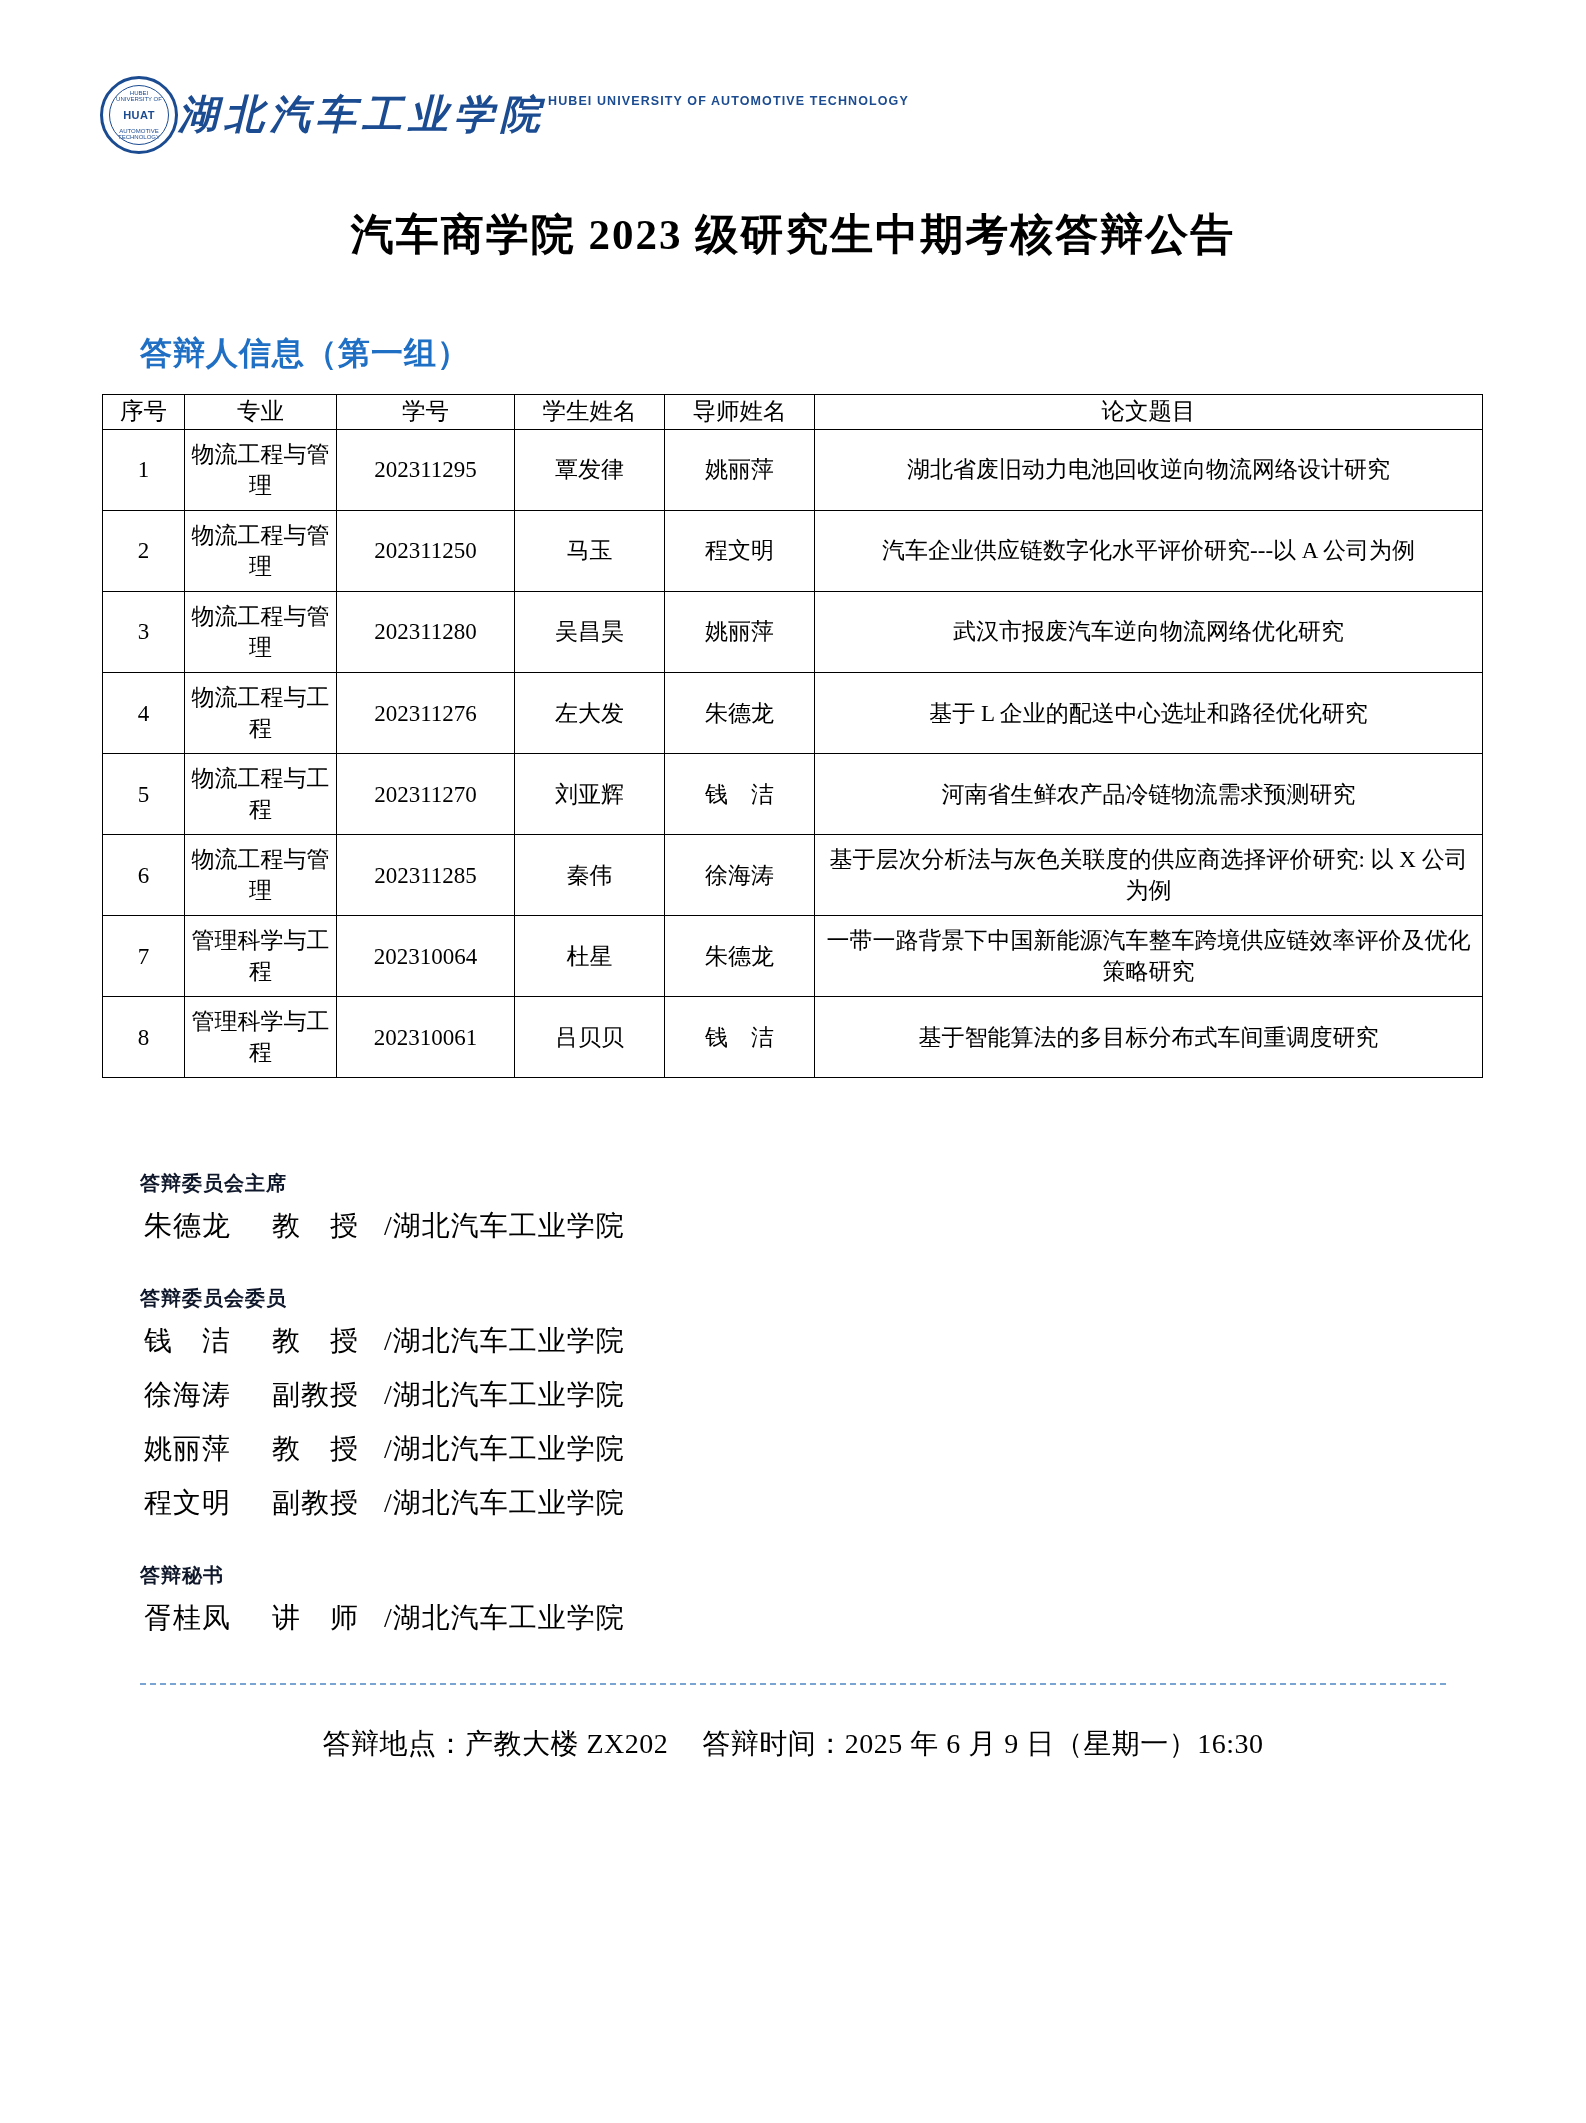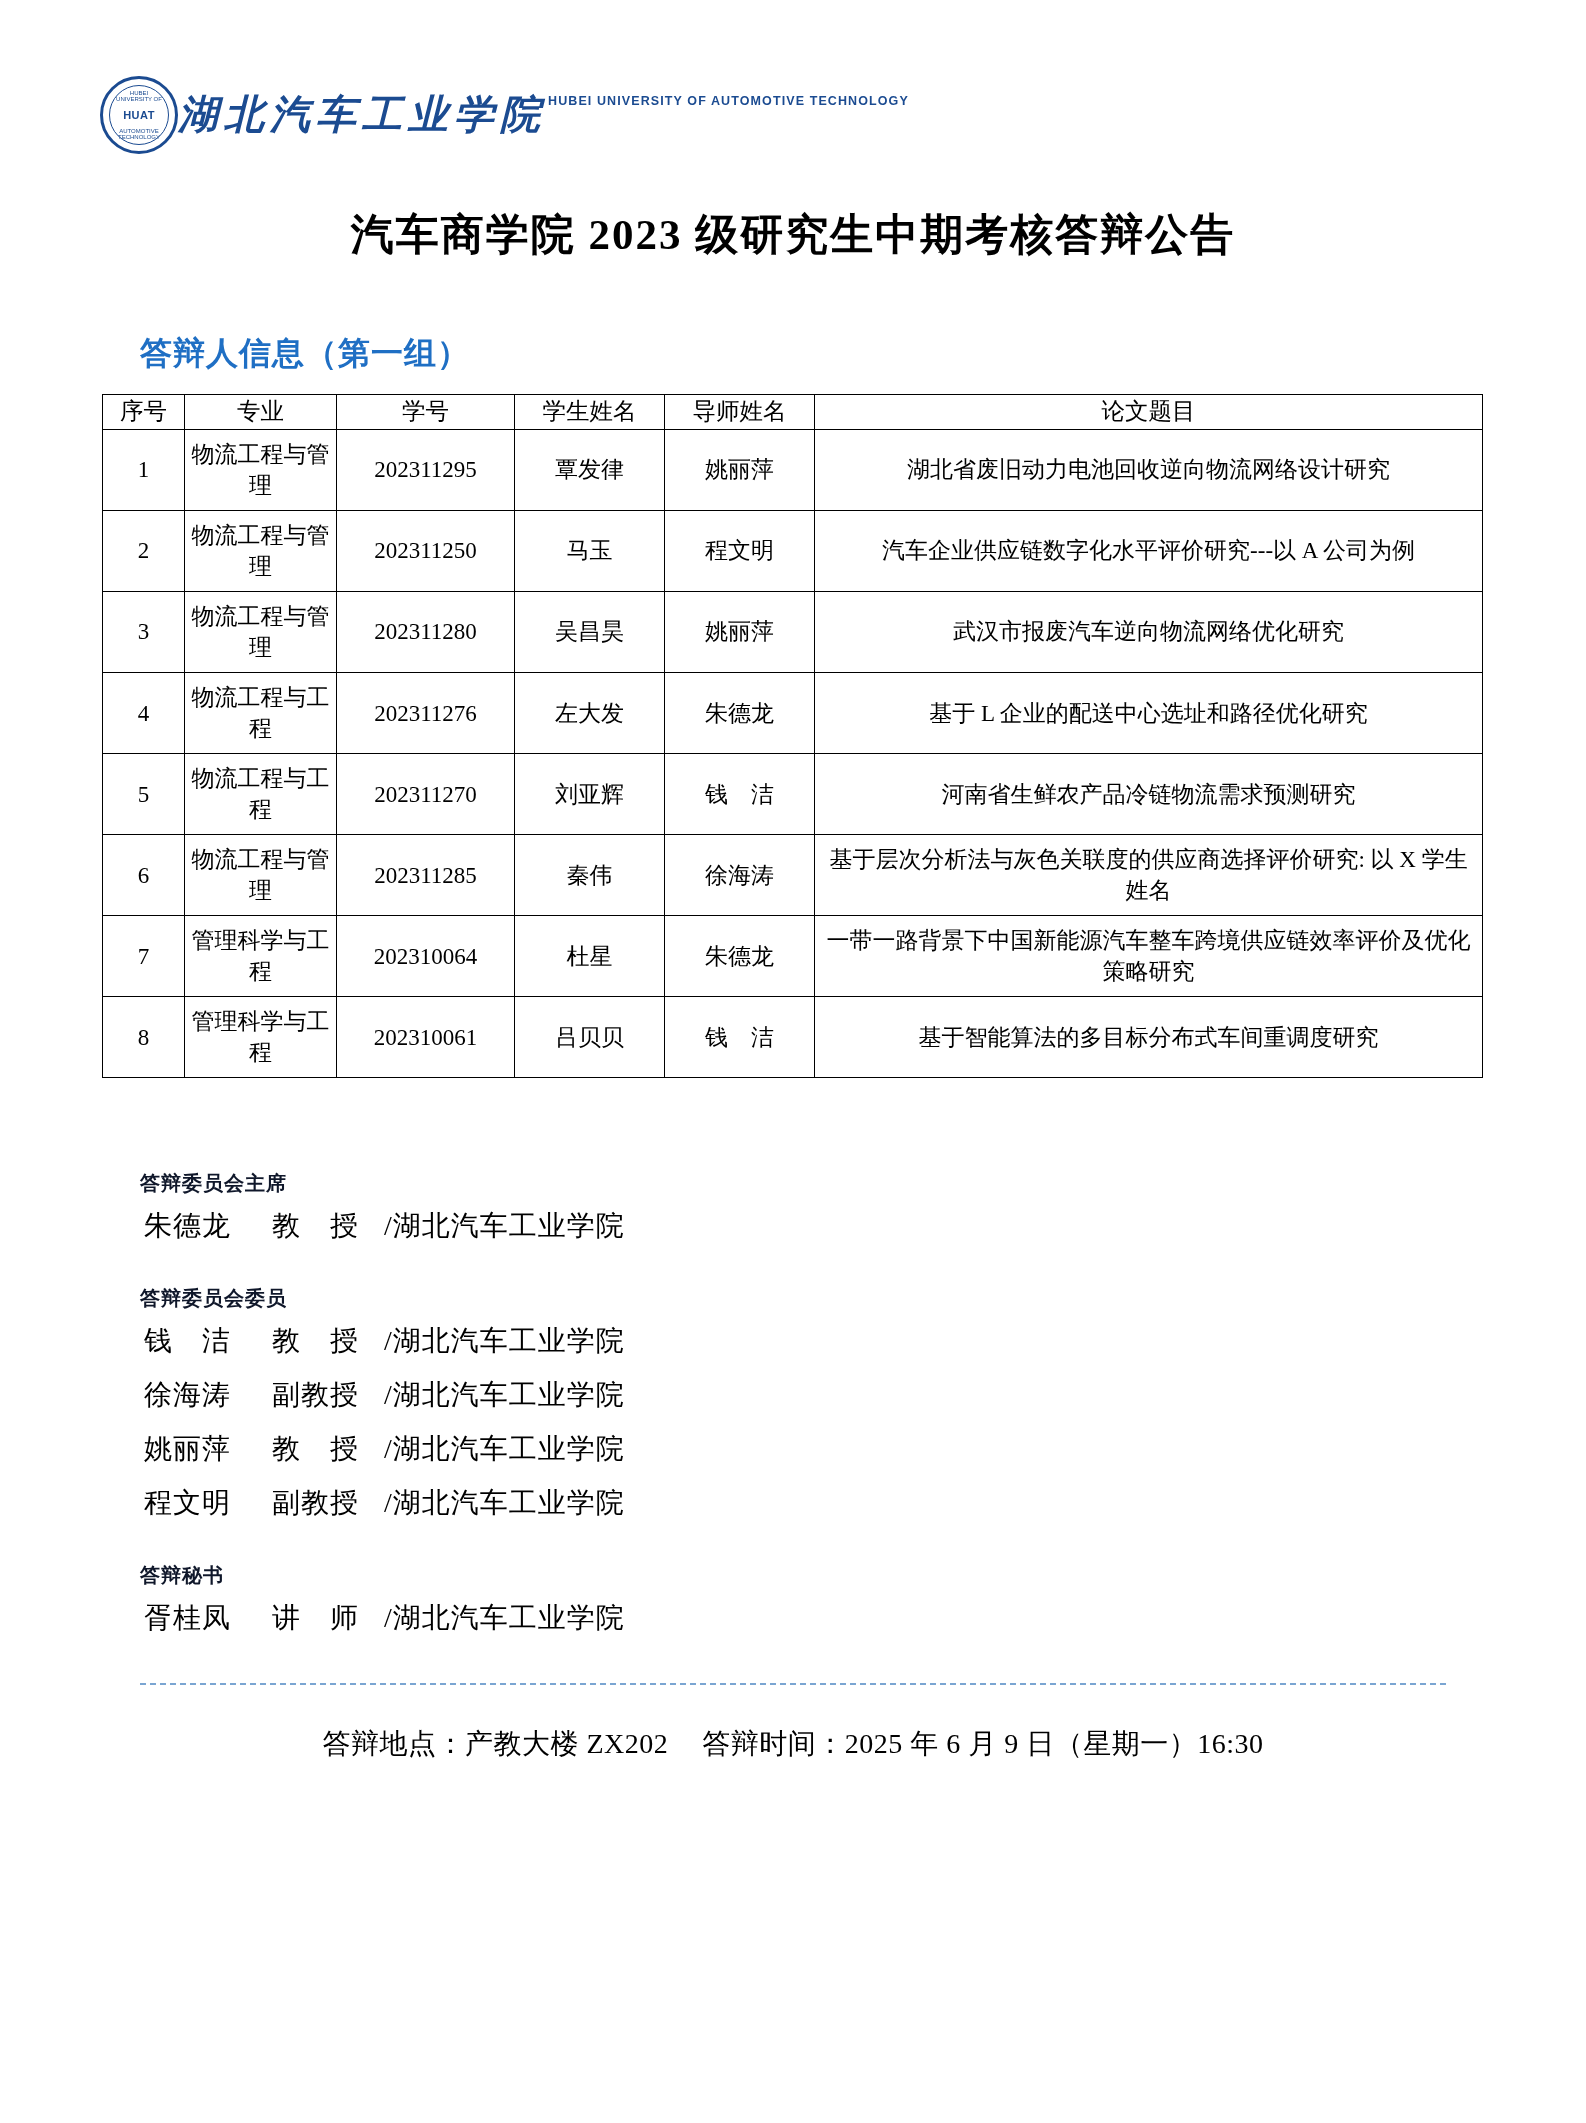--- a/index.html
+++ b/index.html
@@ -280,21 +280,21 @@
         <td>刘亚辉</td>
         <td>钱　洁</td>
         <td class="thesis">河南省生鲜农产品冷链物流需求预测研究</td>
       </tr>
       <tr>
         <td>6</td>
         <td>物流工程与管理</td>
         <td>202311285</td>
         <td>秦伟</td>
         <td>徐海涛</td>
-        <td class="thesis">基于层次分析法与灰色关联度的供应商选择评价研究: 以 X 学生姓名</td>
+        <td class="thesis">基于层次分析法与灰色关联度的供应商选择评价研究: 以 X 公司为例</td>
       </tr>
       <tr>
         <td>7</td>
         <td>管理科学与工程</td>
         <td>202310064</td>
         <td>杜星</td>
         <td>朱德龙</td>
         <td class="thesis">一带一路背景下中国新能源汽车整车跨境供应链效率评价及优化策略研究</td>
       </tr>
       <tr>

